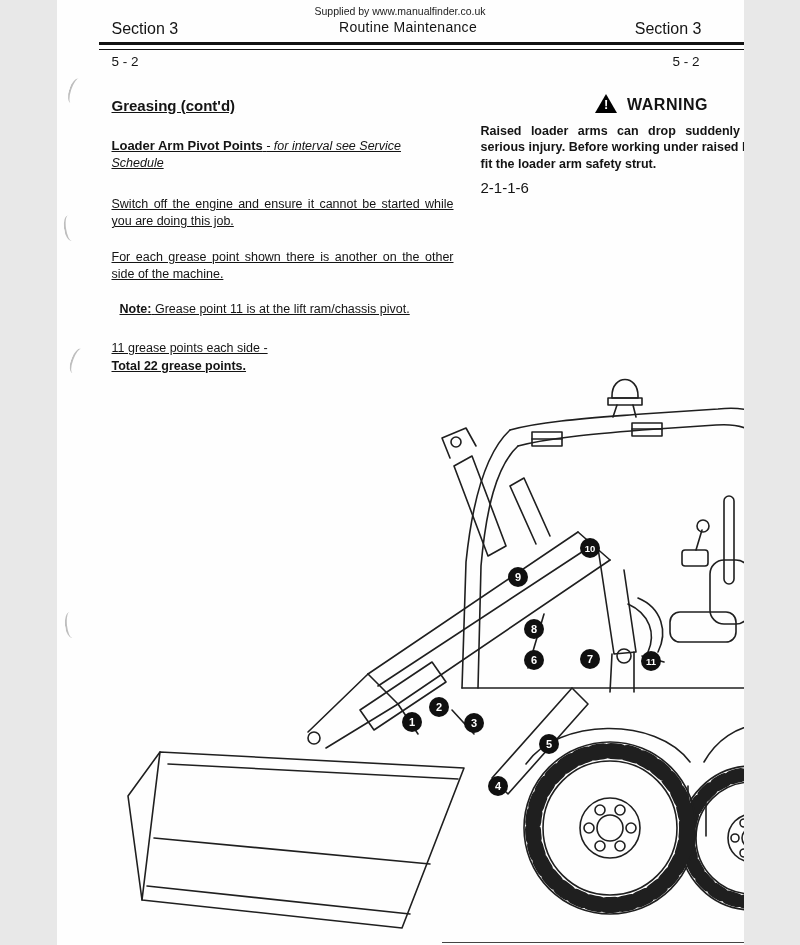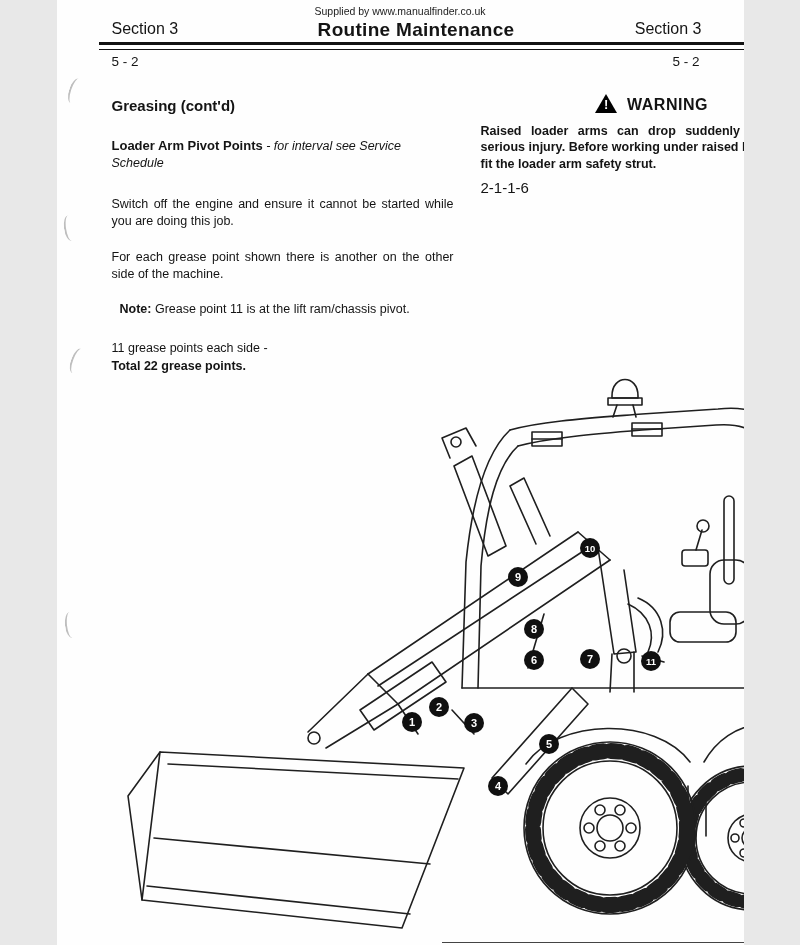--- a/index.html
+++ b/index.html
@@ -3,27 +3,27 @@
 <meta charset="utf-8">
 <style>
   html,body{margin:0;padding:0;background:#e8e8e8;}
   .page{
     position:relative;width:687px;height:945px;background:#fefefe;
     font-family:"Liberation Sans",sans-serif;color:#141414;overflow:hidden;
     margin:0 auto;
   }
   .supplied{position:absolute;top:5px;left:0;width:100%;text-align:center;font-size:10.5px;color:#222;}
   .hdr-left{position:absolute;top:20px;left:55px;font-size:16px;}
-  .hdr-title{position:absolute;top:19px;left:16px;width:100%;text-align:center;font-size:19px;font-weight:bold;letter-spacing:.3px;}
+  .hdr-title{position:absolute;top:19px;left:8px;width:100%;text-align:center;font-size:14px;font-weight:normal;letter-spacing:.3px;}
   .hdr-right{position:absolute;top:20px;right:42px;font-size:16px;}
   .double-rule{position:absolute;top:42px;left:42px;width:720px;height:4px;border-top:3px solid #111;border-bottom:1px solid #111;}
   .pg-left{position:absolute;top:54px;left:55px;font-size:13.5px;}
   .pg-right{position:absolute;top:54px;right:44px;font-size:13.5px;}
 
-  .left-col{position:absolute;top:96px;left:55px;width:342px;font-size:12.5px;line-height:1.38;}
+  .left-col{position:absolute;top:96px;left:55px;width:342px;font-size:12.5px;line-height:1.38;text-decoration:underline;}
   .left-col h2{font-size:15px;margin:0 0 20px 0;}
   .subhead{margin:0 0 24px 0;}
   .subhead b{font-size:13px;}
   .subhead i{font-size:12.5px;}
   .para{margin:0 0 18px 0;text-align:justify;}
   .noteline{margin:0 0 22px 8px;}
   .points b{display:block;}
 
   .right-col{position:absolute;top:94px;left:424px;width:342px;font-size:12.5px;line-height:1.35;}
   .warn-head{text-align:center;font-weight:bold;font-size:16px;letter-spacing:.5px;margin-bottom:7px;}

